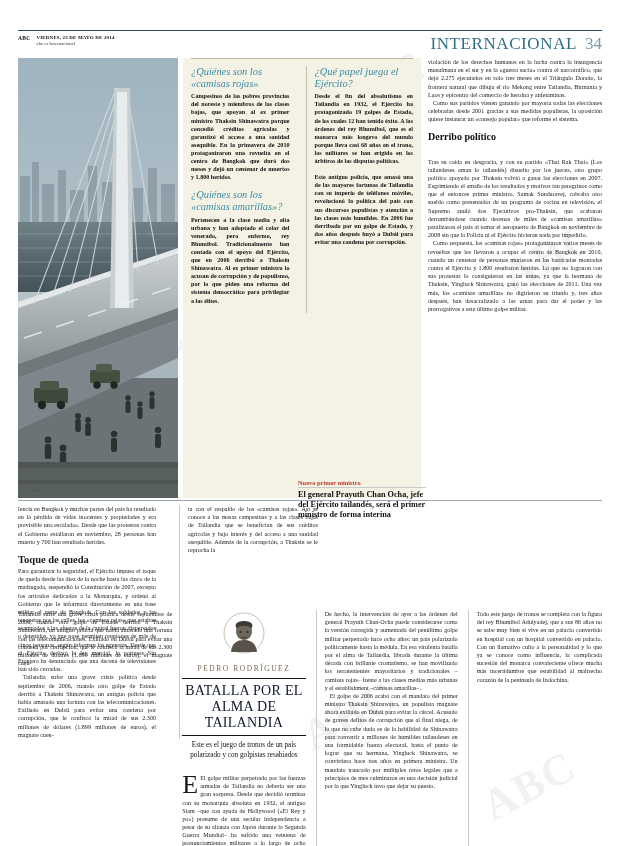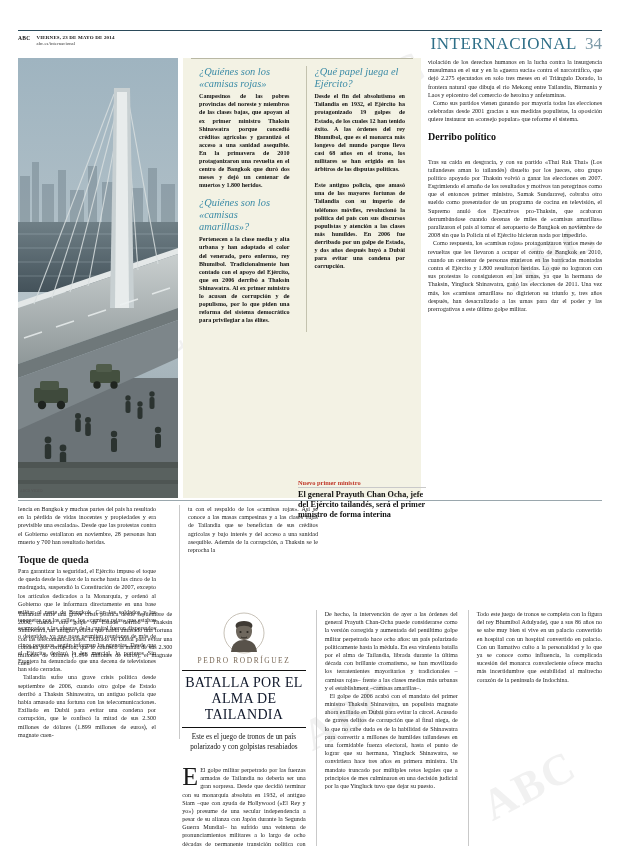--- a/index.html
+++ b/index.html
@@ -61,21 +61,21 @@
     background:#f3f2e4;
   }
   .claves-title{
     font-family:"Liberation Serif",serif;font-style:italic;font-weight:bold;
     font-size:13.5px;color:#2e6f88;
     padding:12px 0 6px 8px;
     letter-spacing:-.1px;
   }
   .claves-rule{height:1px;background:#b9b8a4;margin:0 8px 7px 8px;}
   .claves-cols{
-    display:flex;gap:16px;padding:0 16px;
+    display:flex;gap:16px;padding:0 8px;
   }
   .claves-col{width:106px;}
   .claves-col.second{border-left:.6px solid #c3c2ae;padding-left:8px;width:106px;}
   .q-head{
     font-family:"Liberation Serif",serif;font-style:italic;
     font-size:10.4px;color:#3b8ba6;line-height:1.12;
     margin:0 0 3px 0;
   }
   .q-head.tight{margin-top:8px;}
   .q-body{
@@ -139,21 +139,21 @@
   .op-right1{width:138px;}
   .op-right2{width:130px;}
 
   .op-l-p{font-size:6.1px;line-height:1.345;text-align:justify;margin:0;text-indent:5px;}
   .op-l-p.first{text-indent:0;}
 
   .author-wrap{text-align:center;padding-top:2px;}
   .author-portrait{margin:0 auto;display:block;}
   .author-name{
     font-family:"Liberation Serif",serif;font-size:7.4px;letter-spacing:1.6px;
-    color:#7a6a58;line-height:1.3;text-align:center;margin-top:2px;
+    color:#7a6a58;line-height:1.3;text-align:center;margin-top:10px;
   }
   .op-rule{height:.8px;background:#111;margin:4px 0 5px 0;}
   .op-title{
     font-family:"Liberation Serif",serif;font-size:14px;line-height:1.12;
     text-align:center;color:#0f172a;letter-spacing:.3px;
   }
   .op-rule2{height:.8px;background:#111;margin:5px 0 5px 0;}
   .op-sub{
     font-family:"Liberation Serif",serif;font-size:7.2px;line-height:1.3;
     text-align:center;color:#111;margin-bottom:14px;

